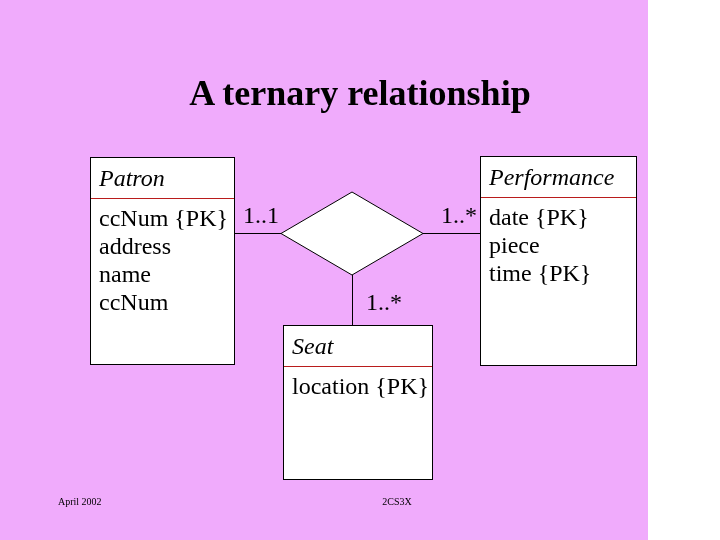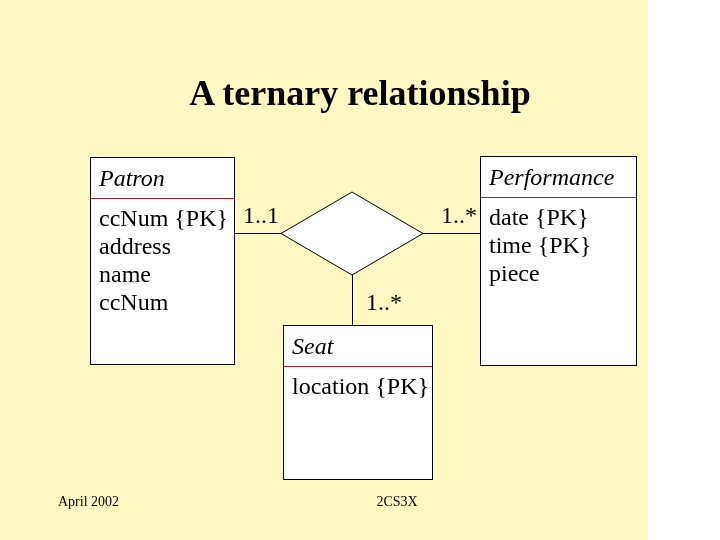--- a/index.html
+++ b/index.html
@@ -1,20 +1,20 @@
 <!DOCTYPE html>
 <html><head>
 <meta charset="utf-8">
 <style>
   html, body { margin: 0; padding: 0; }
   .slide {
     position: relative;
     width: 648px;
     height: 540px;
-    background: #fef9c3;
+    background: #f0abfc;
     color: #000000;
     font-family: "Liberation Serif", "DejaVu Serif", serif;
     overflow: hidden;
   }
   .title {
     position: absolute;
     top: 74px;
     left: 0;
     width: 720px;
     margin: 0;
@@ -62,21 +62,21 @@
     font-size: 24px;
     line-height: 24px;
     white-space: nowrap;
   }
   #card-patron      { left: 243px; top: 203px; }
   #card-performance { left: 441px; top: 203px; }
   #card-seat        { left: 366px; top: 290px; }
   .footer-text {
     position: absolute;
     top: 494px;
-    font-size: 14px;
+    font-size: 10px;
     line-height: 16px;
   }
   #footer-date   { left: 58px; }
   #footer-course { left: 0; width: 720px; text-align: center; padding-left: 37px; }
   #footer-page   { left: 660px; }
 </style>
 </head>
 <body>
 
 <div class="slide">
@@ -97,22 +97,22 @@
       <div class="attr">address</div>
       <div class="attr">name</div>
       <div class="attr">ccNum</div>
     </div>
   </div>
 
   <div class="entity" id="entity-performance">
     <div class="entity-header">Performance</div>
     <div class="entity-attrs">
       <div class="attr">date {PK}</div>
+      <div class="attr">piece</div>
       <div class="attr">time {PK}</div>
-      <div class="attr">piece</div>
     </div>
   </div>
 
   <div class="entity" id="entity-seat">
     <div class="entity-header">Seat</div>
     <div class="entity-attrs">
       <div class="attr">location {PK}</div>
     </div>
   </div>
 

